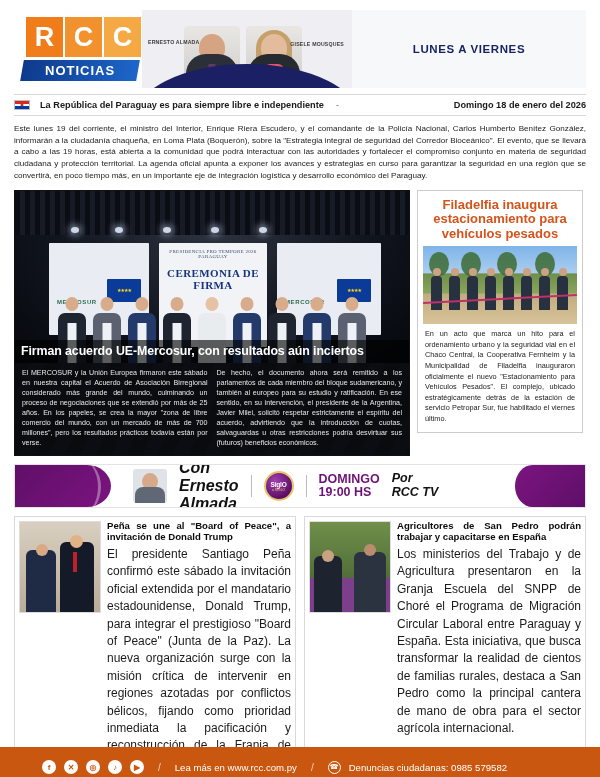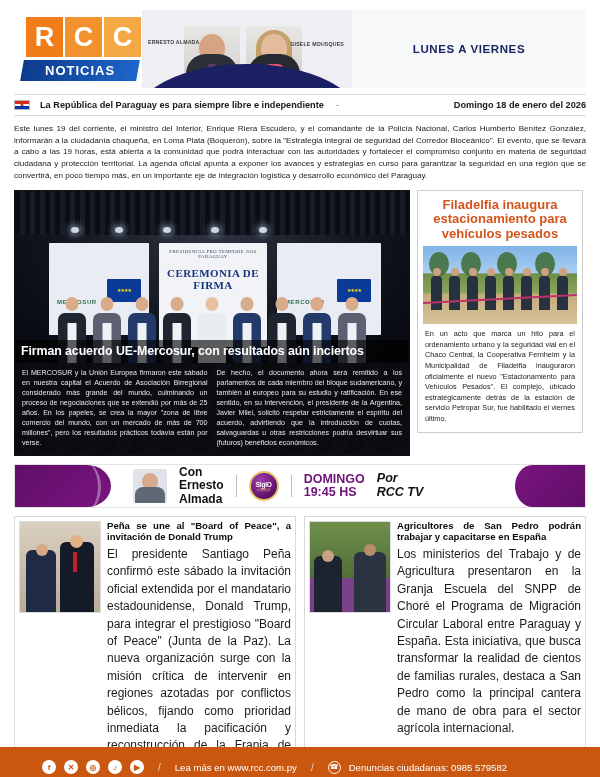--- a/index.html
+++ b/index.html
@@ -200,21 +200,21 @@
   .promo-purple-l { position:absolute; left:0; top:0; bottom:0; width:96px;
     background: linear-gradient(135deg,#5f0f68,#7b1480); border-radius:0 50% 50% 0/0 100% 100% 0; }
   .promo-purple-l::after { content:""; position:absolute; right:10px; top:-6px; width:40px; height:56px;
     border-right:3px solid rgba(255,255,255,.35); border-radius:50%; }
   .promo-purple-r { position:absolute; right:0; top:0; bottom:0; width:70px;
     background: linear-gradient(135deg,#7b1480,#5f0f68); border-radius:50% 0 0 50%/100% 0 0 100%; }
   .promo-inner { position:relative; z-index:3; display:flex; align-items:center; gap:12px; margin-left:118px; }
   .promo-avatar { width:34px; height:34px; border-radius:3px; position:relative; overflow:hidden; background:#dfe3e8; }
   .promo-avatar .ph { position:absolute; left:50%; top:4px; transform:translateX(-50%); width:16px; height:17px; border-radius:50%; background:#d6a98a;}
   .promo-avatar .pb { position:absolute; left:50%; bottom:0; transform:translateX(-50%); width:30px; height:16px; border-radius:8px 8px 0 0; background:#606876;}
-  .promo-con { font-size:12px; font-weight:700; color:#111; line-height:1.12; }
+  .promo-con { font-size:16px; font-weight:700; color:#111; line-height:1.12;font-style:italic; }
   .promo-div { width:1px; height:22px; background:#bbb; }
   .siglo-badge { width:30px; height:30px; border-radius:50%;
     background: radial-gradient(circle at 35% 30%, #a23fb0, #5d0f66 70%);
     display:flex; align-items:center; justify-content:center; flex-direction:column;
     border:2px solid #e8c46a; }
   .siglo-badge b { color:#fff; font-size:6.5px; letter-spacing:-.2px; }
   .siglo-badge i { color:#e8c46a; font-size:3.4px; font-style:normal; }
   .promo-day { color:#6d1277; font-weight:700; font-size:12.5px; line-height:1.08; }
   .promo-by { font-style:italic; font-weight:700; font-size:12.5px; color:#111; line-height:1.1; }
 
@@ -445,21 +445,21 @@
 Almada</div>
       </div>
       <div class="promo-div"></div>
       <div class="siglo-badge">
         <b>SiglO</b>
         <i>o SIGLO</i>
       </div>
       <div class="promo-div"></div>
       <div>
         <div class="promo-day">DOMINGO</div>
-        <div class="promo-day hs">19:45 HS</div>
+        <div class="promo-day hs">19:00 HS</div>
       </div>
       <div>
         <div class="promo-by">Por</div>
         <div class="promo-by">RCC TV</div>
       </div>
     </div>
   </div>
 
   <div class="bottom-row">
     <div class="bnews">

